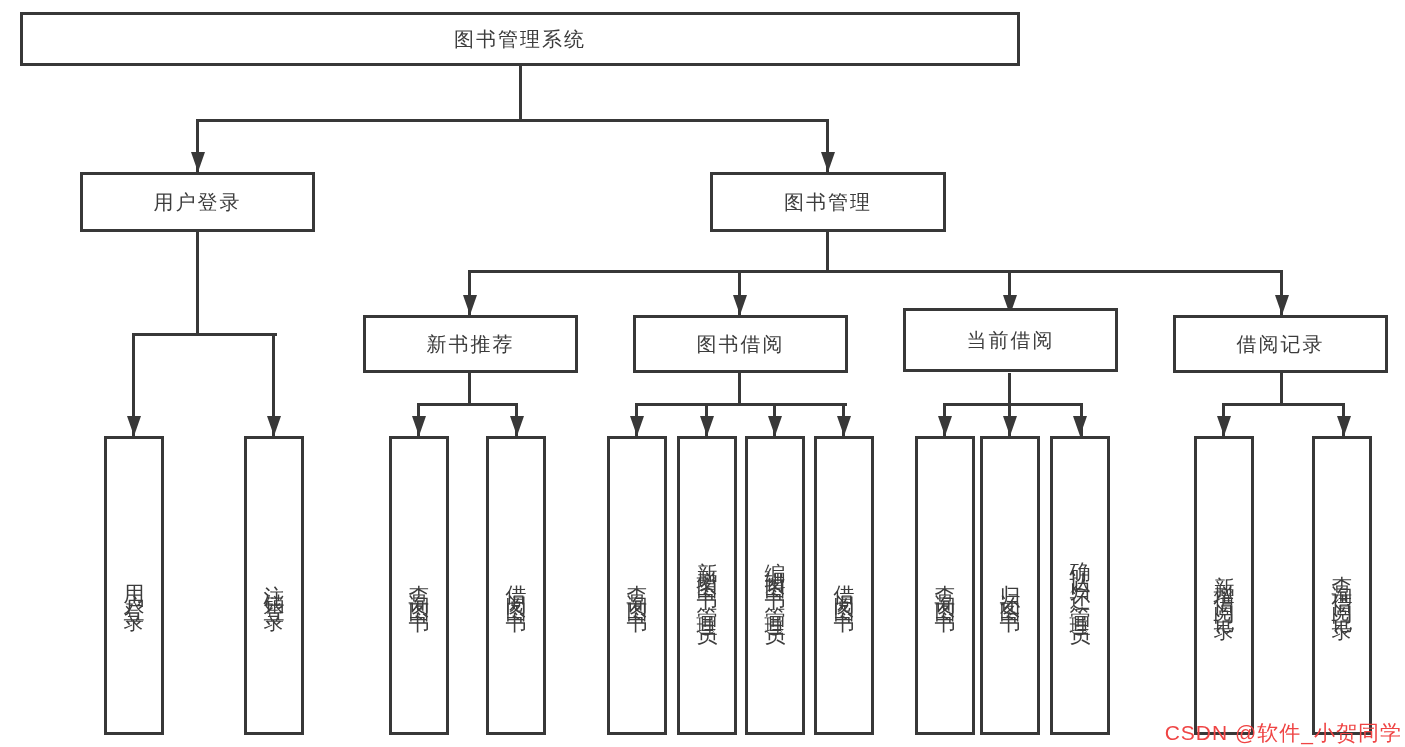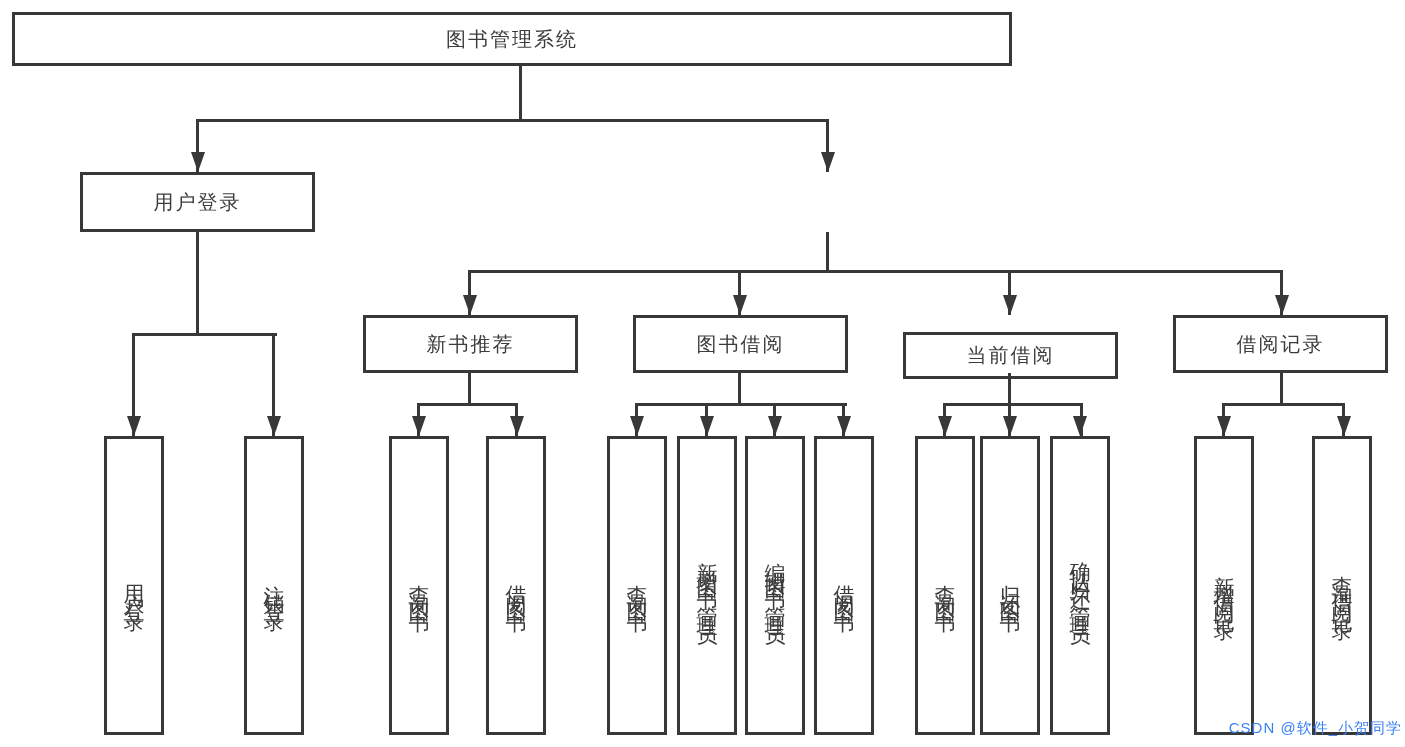--- a/index.html
+++ b/index.html
@@ -35,44 +35,47 @@
     position: absolute;
     width: 0; height: 0;
     border-left: 7px solid transparent;
     border-right: 7px solid transparent;
     border-top: 20px solid #383838;
   }
   .watermark {
     position: absolute;
     top: 719px;
     right: 3px;
-    font-size: 15px;
+    font-size: 21px;
     letter-spacing: 1px;
-    color: #3b82f6;
+    color: #ef4444;
     z-index: 10;
   }
 </style>
 </head>
 <body>
 
 <div class="canvas">
 
-  <div class="box hbox" style="left:12px; top:12px; width:1000px; height:54px;">
+  <div class="box hbox" style="left:20px; top:12px; width:1000px; height:54px;">
     <span>图书管理系统</span>
   </div>
 
   <div class="vline" style="left:519px; top:66px;  height:54px;"></div>
   <div class="hline" style="left:196px; top:119px; width:633px;"></div>
   <div class="vline" style="left:196px; top:119px; height:53px;"></div>
   <div class="vline" style="left:826px; top:119px; height:53px;"></div>
   <div class="arrow" style="left:191px; top:152px;"></div>
   <div class="arrow" style="left:821px; top:152px;"></div>
 
   <div class="box hbox" style="left:80px; top:172px; width:235px; height:60px;">
     <span>用户登录</span>
+  </div>
+  <div class="box hbox" style="left:710px; top:172px; width:236px; height:60px;">
+    <span>图书管理</span>
   </div>
 
   <div class="vline" style="left:196px;  top:232px; height:103px;"></div>
   <div class="hline" style="left:132px;  top:333px; width:145px;"></div>
   <div class="vline" style="left:132px;  top:333px; height:103px;"></div>
   <div class="vline" style="left:272px;  top:333px; height:103px;"></div>
   <div class="arrow" style="left:127px;  top:416px;"></div>
   <div class="arrow" style="left:267px;  top:416px;"></div>
 
   <div class="vline" style="left:826px;  top:232px; height:40px;"></div>
@@ -85,21 +88,21 @@
   <div class="arrow" style="left:733px;  top:295px;"></div>
   <div class="arrow" style="left:1003px; top:295px;"></div>
   <div class="arrow" style="left:1275px; top:295px;"></div>
 
   <div class="box hbox" style="left:633px;  top:315px; width:215px; height:58px;">
     <span>图书借阅</span>
   </div>
   <div class="box hbox" style="left:363px;  top:315px; width:215px; height:58px;">
     <span>新书推荐</span>
   </div>
-  <div class="box hbox" style="left:903px;  top:332px; width:215px; height:47px;">
+  <div class="box hbox" style="left:903px;  top:308px; width:215px; height:64px;">
     <span>当前借阅</span>
   </div>
   <div class="box hbox" style="left:1173px; top:315px; width:215px; height:58px;">
     <span>借阅记录</span>
   </div>
 
   <div class="vline" style="left:468px; top:373px; height:32px;"></div>
   <div class="hline" style="left:417px; top:403px; width:101px;"></div>
   <div class="vline" style="left:417px; top:403px; height:33px;"></div>
   <div class="vline" style="left:515px; top:403px; height:33px;"></div>

